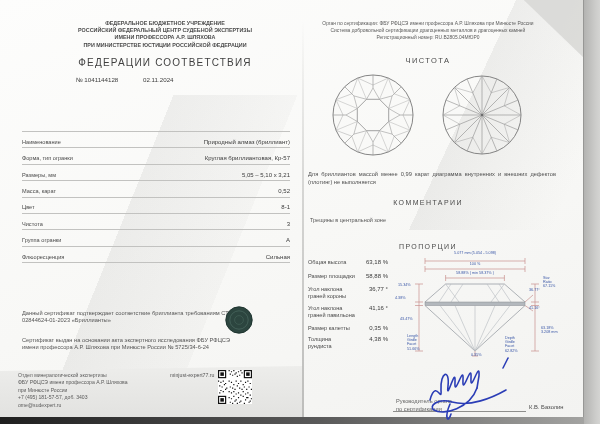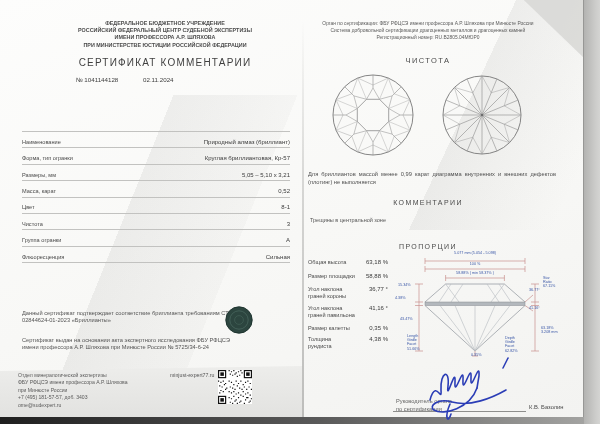--- a/index.html
+++ b/index.html
@@ -80,21 +80,21 @@
   <div class="abs fold"></div>
   <div class="abs right-margin"></div>
   <div class="abs bottom-shadow"></div>
 
   <div class="abs org-header">
     <div>ФЕДЕРАЛЬНОЕ БЮДЖЕТНОЕ УЧРЕЖДЕНИЕ</div>
     <div>РОССИЙСКИЙ ФЕДЕРАЛЬНЫЙ ЦЕНТР СУДЕБНОЙ ЭКСПЕРТИЗЫ</div>
     <div>ИМЕНИ ПРОФЕССОРА А.Р. ШЛЯХОВА</div>
     <div>ПРИ МИНИСТЕРСТВЕ ЮСТИЦИИ РОССИЙСКОЙ ФЕДЕРАЦИИ</div>
   </div>
-  <div class="abs cert-title">СЕРТИФИКАТ КОММЕНТАРИИ</div>
+  <div class="abs cert-title">ФЕДЕРАЦИИ СООТВЕТСТВИЯ</div>
   <div class="abs cert-number">№ 1041144128</div>
   <div class="abs cert-date">02.11.2024</div>
 
   <div class="abs spec-table">
     <div class="trow">
       <span class="tlabel">Наименование</span>
       <span class="tval">Природный алмаз (бриллиант)</span>
     </div>
     <div class="trow">
       <span class="tlabel">Форма, тип огранки</span>

